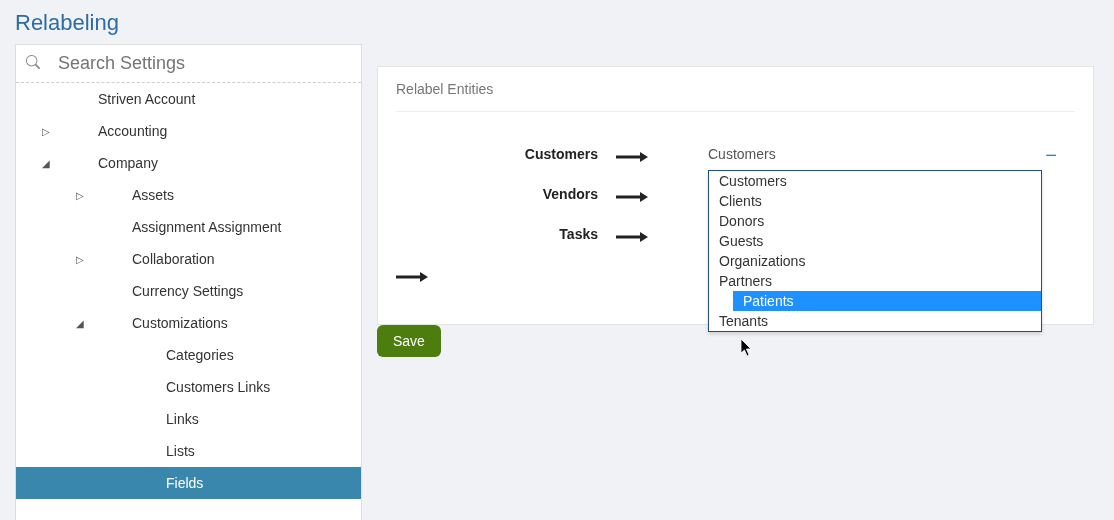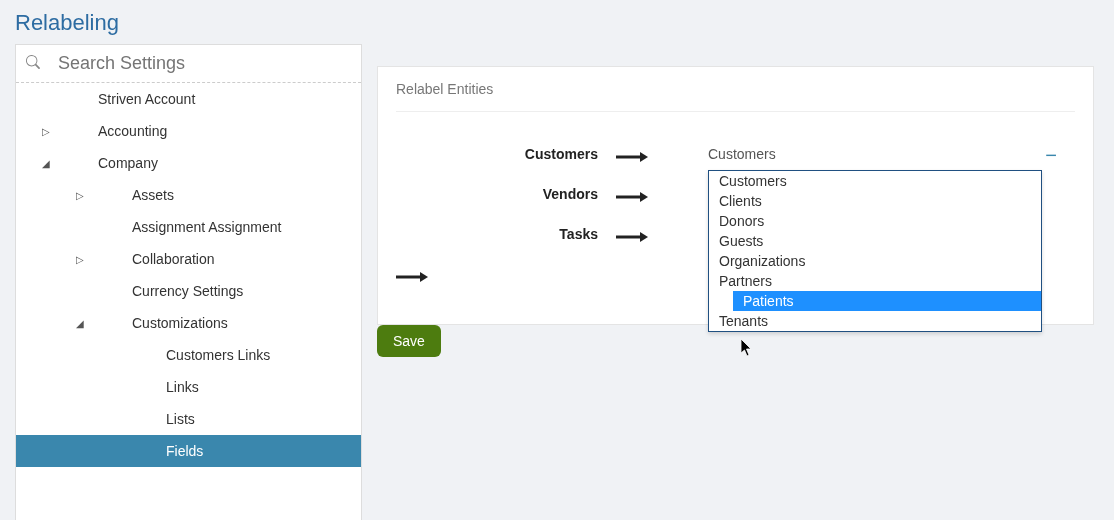--- a/index.html
+++ b/index.html
@@ -206,20 +206,25 @@
         </div>
         <div class="nav-item">
           <span style="width: 34px; display: inline-block;"></span>
           <span class="caret"></span>
           <span class="nav-label">Currency Settings</span>
         </div>
         <div class="nav-item">
           <span style="width: 34px; display: inline-block;"></span>
           <span class="caret">◢</span>
           <span class="nav-label">Customizations</span>
+        </div>
+        <div class="nav-item">
+          <span style="width: 68px; display: inline-block;"></span>
+          <span class="caret"></span>
+          <span class="nav-label">Categories</span>
         </div>
         <div class="nav-item">
           <span style="width: 68px; display: inline-block;"></span>
           <span class="caret"></span>
           <span class="nav-label">Customers Links</span>
         </div>
         <div class="nav-item">
           <span style="width: 68px; display: inline-block;"></span>
           <span class="caret"></span>
           <span class="nav-label">Links</span>

